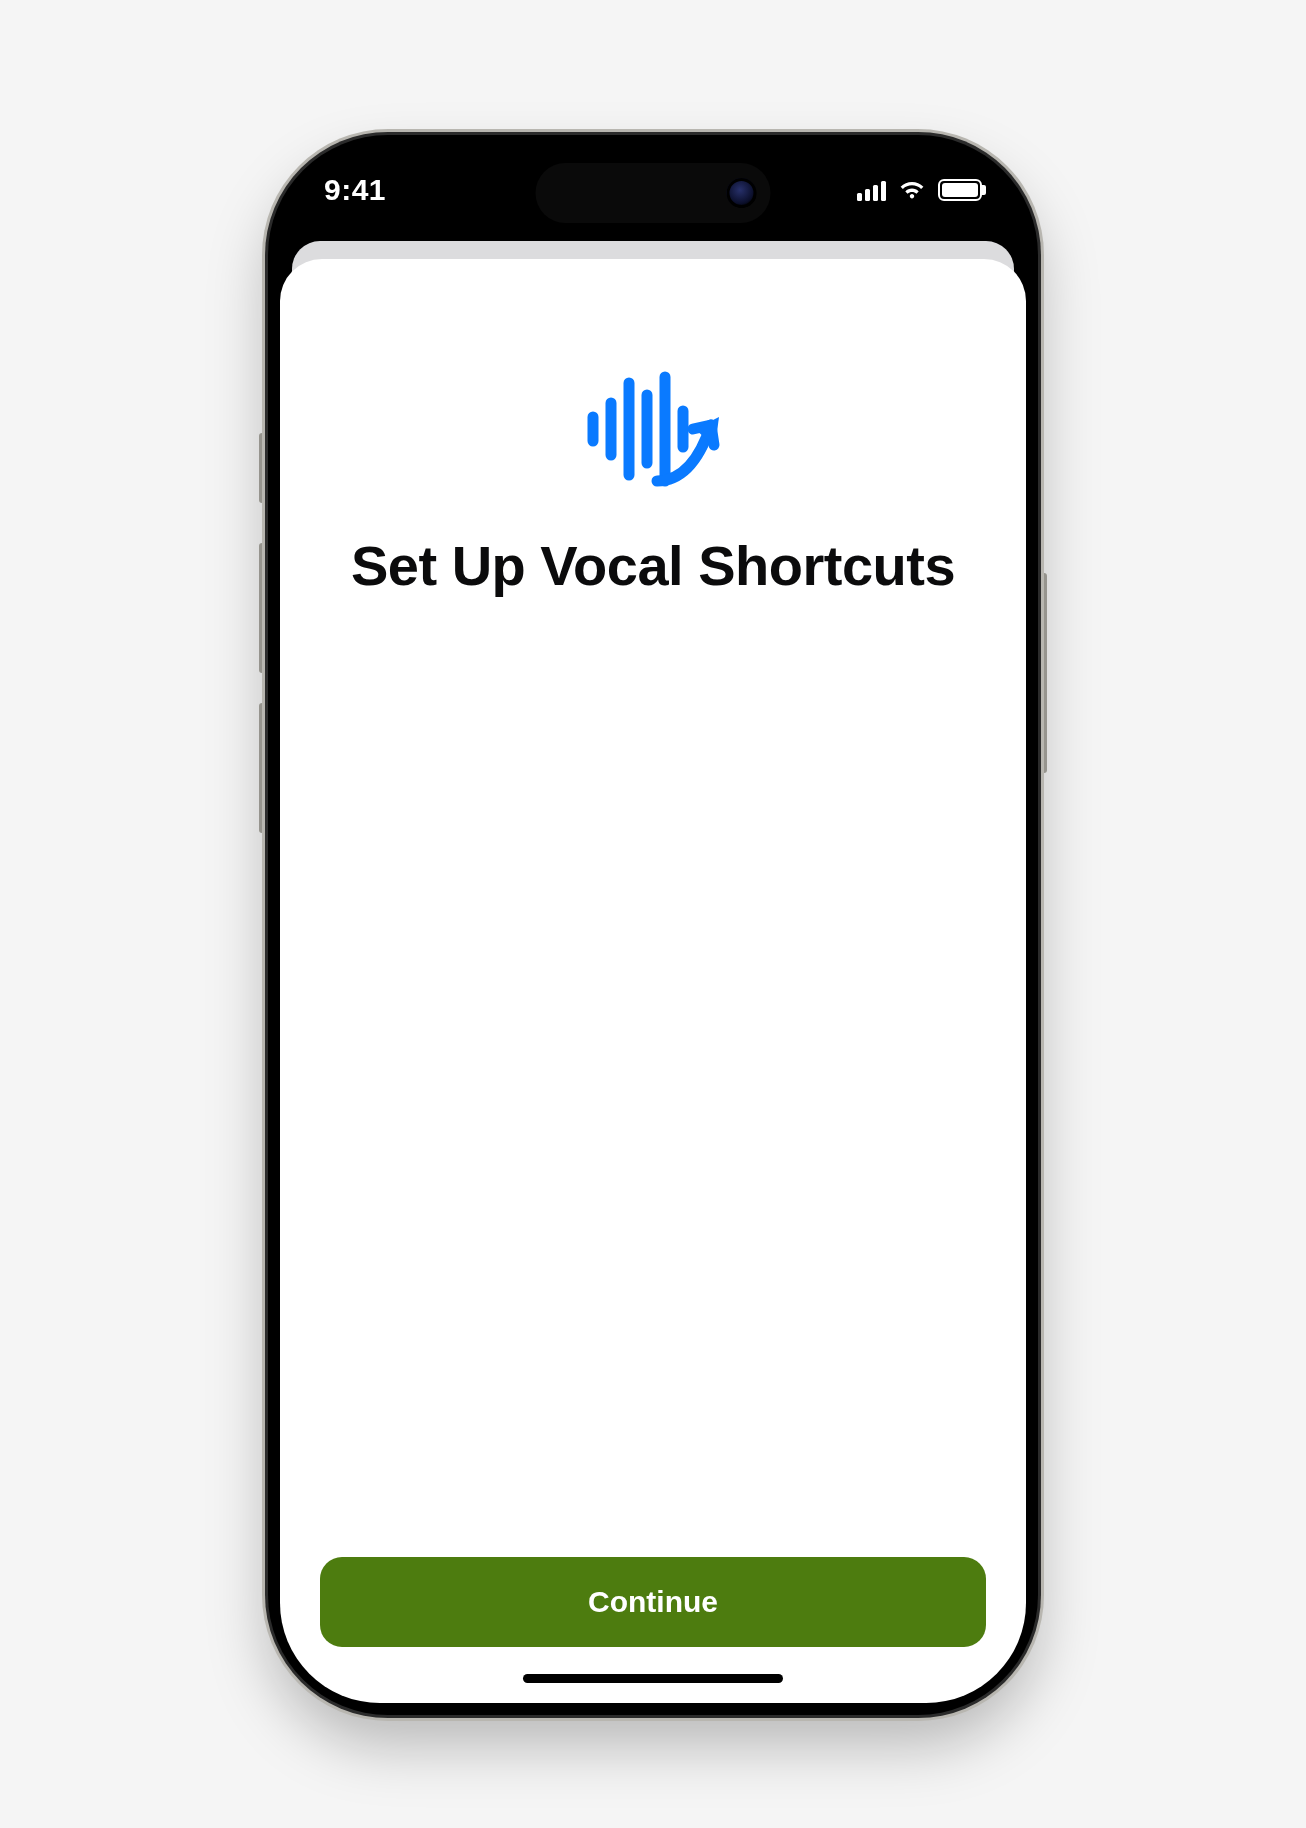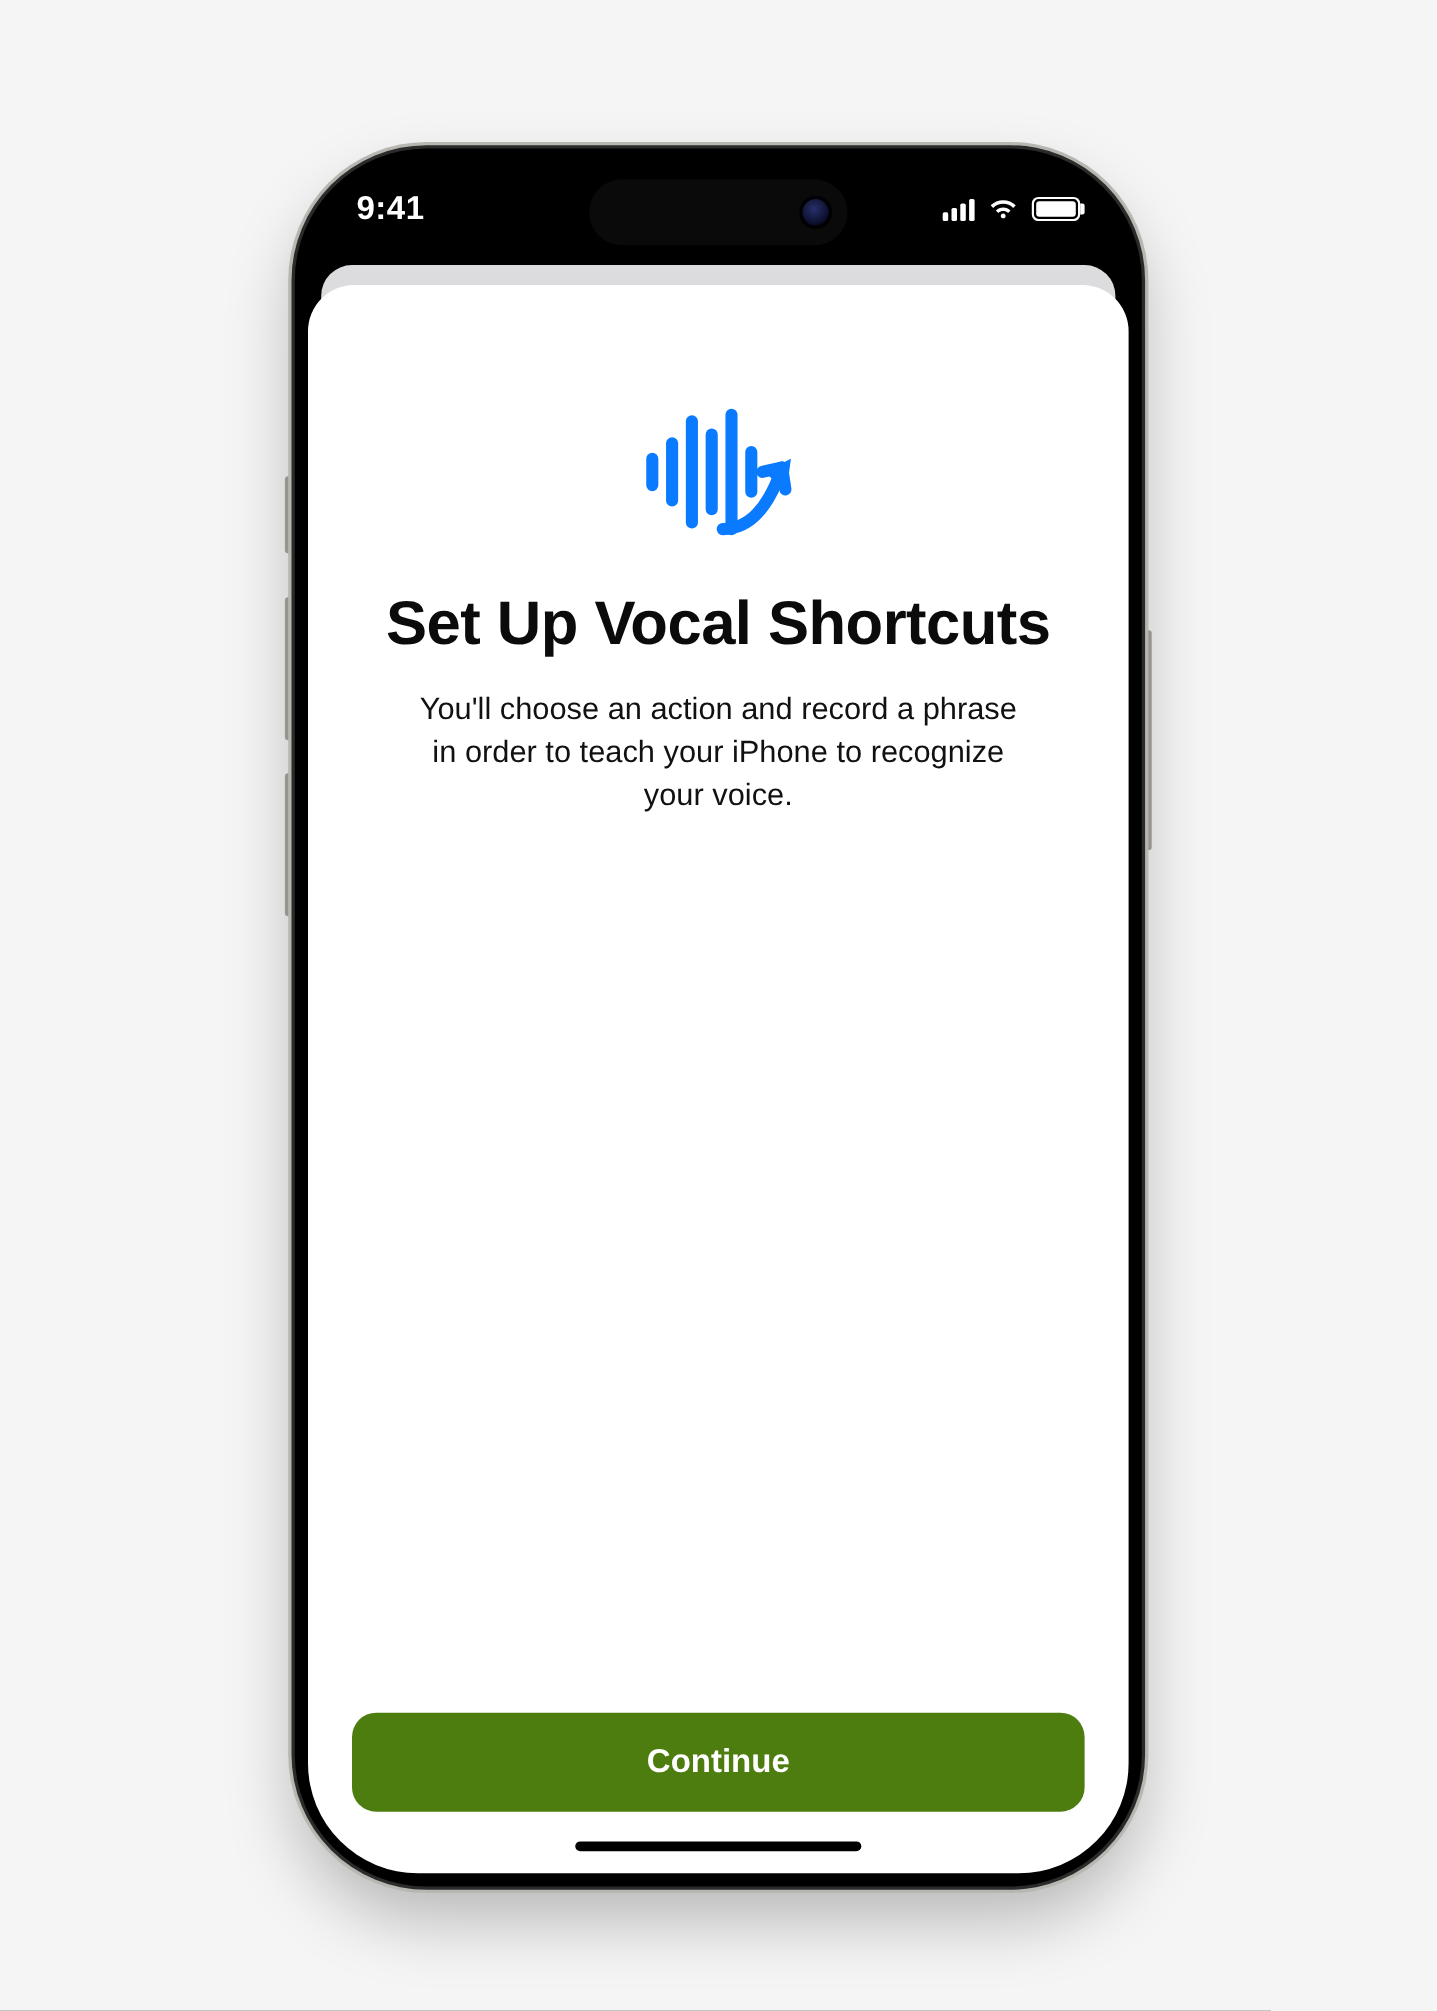--- a/index.html
+++ b/index.html
@@ -264,21 +264,20 @@
               <polygon points="148,66 128,76 152,90" fill="#0a7aff" opacity="0"></polygon>
               <path d="M140 56 L158 70 L134 80 Z" fill="#0a7aff" opacity="0"></path>
               <path d="M150 62 l -20 8 l 24 14 z" fill="#0a7aff" opacity="0"></path>
 
               <path d="M150 62 L128 72 M150 62 L154 86" stroke="#0a7aff" stroke-width="0"></path>
               <polygon points="156,58 132,70 152,88" fill="#0a7aff"></polygon>
             </svg>
           </div>
 
           <div class="title">Set Up Vocal Shortcuts</div>
-          <div class="subtitle">You'll choose an action and record a phrase in order to teach your iPhone to recognize your voice.</div>
         </div>
 
         <div class="bottom-area">
           <button class="primary-btn">Continue</button>
         </div>
 
         <div class="home-indicator"></div>
       </div>
     </div>
 

